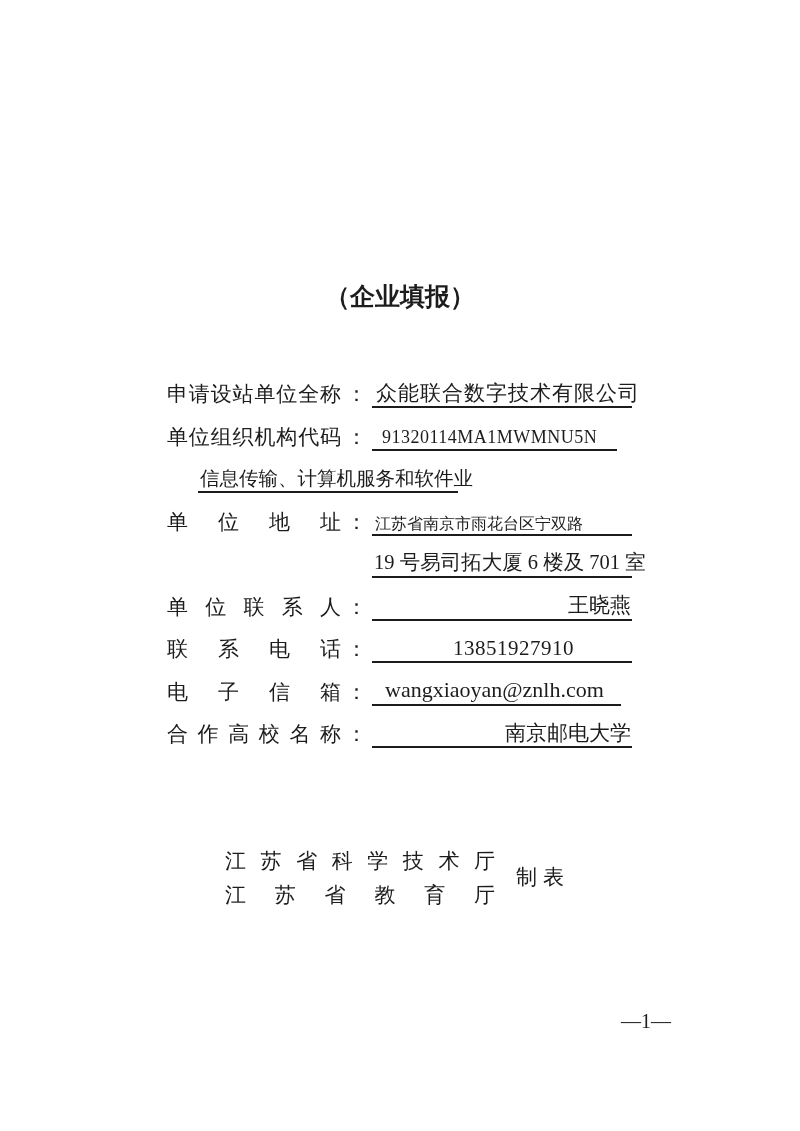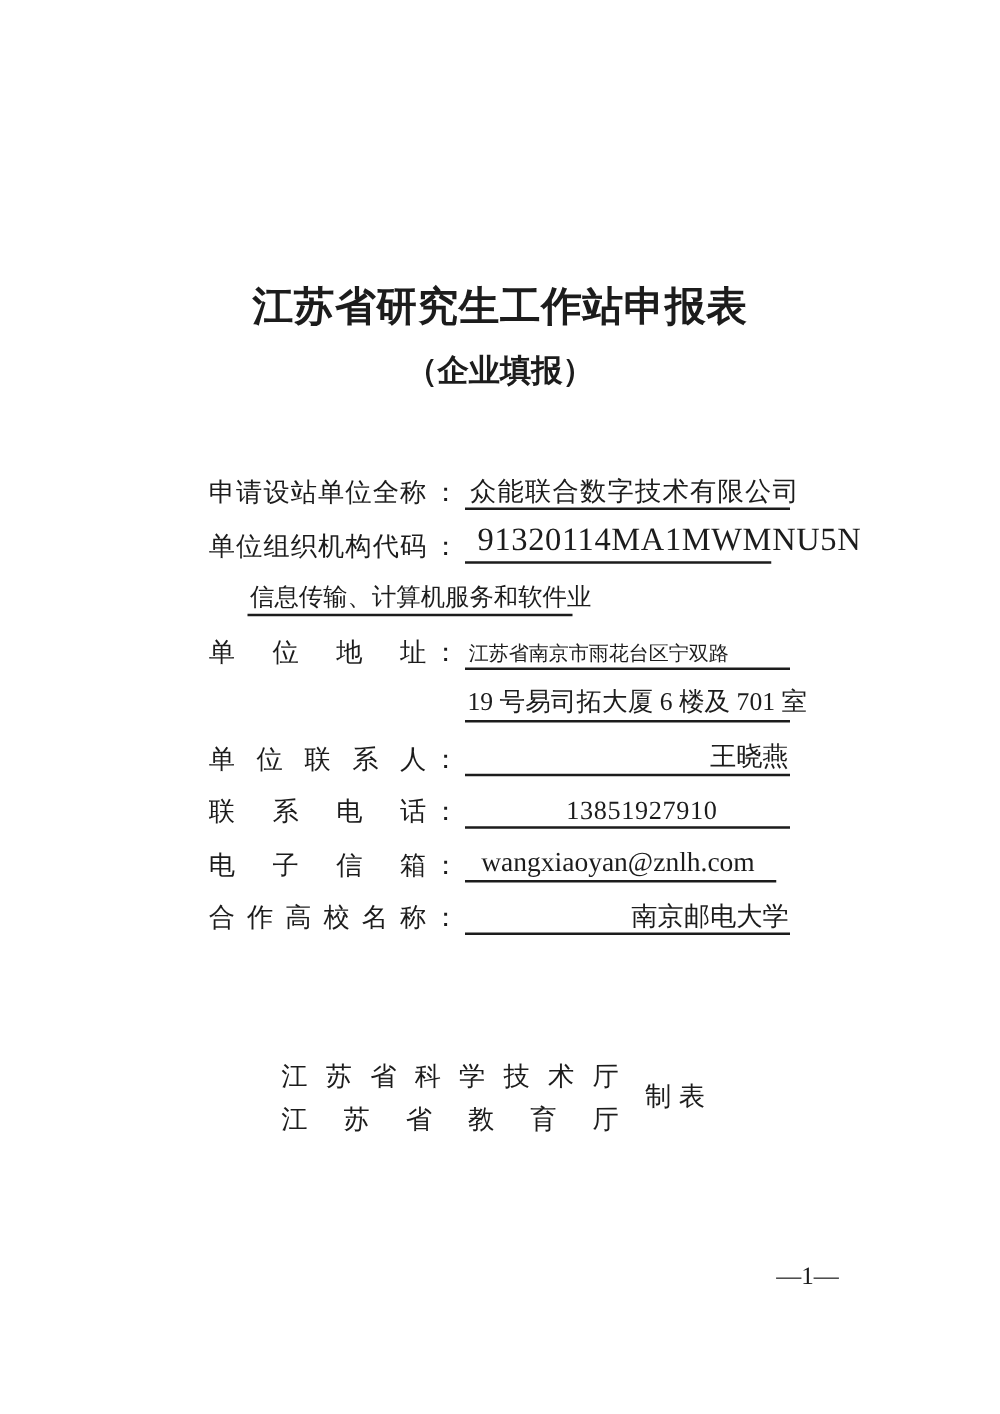--- a/index.html
+++ b/index.html
@@ -42,21 +42,21 @@
   .spacer { width: 205px; }
   .value {
     box-sizing: border-box;
     width: 260px;
     border-bottom: 2px solid #1c1c1c;
     font-size: 21px; line-height: 1.25;
     white-space: nowrap;
     padding: 0 1px;
   }
   .v-cjk     { letter-spacing: 1px; padding-left: 4px; }
-  .v-code    { font-size: 26px; letter-spacing: 0.5px; padding-left: 10px; width: 245px; }
+  .v-code    { font-size: 18px; letter-spacing: 0.5px; padding-left: 10px; width: 245px; }
   .v-industry{ font-size: 19.5px; padding-left: 2px; }
   .v-addr1   { font-size: 16px; padding-left: 3px; font-family: Liberation Serif, serif; }
   .v-addr2   { font-size: 20.5px; padding-left: 2px; }
   .v-center  { text-align: right; }
   .v-phone   { padding-left: 24px; letter-spacing: 0.5px; text-align: center; }
   .v-email   { font-size: 22px; padding-left: 13px; width: 249px; margin-top: 35px; }
 
   .footer-issuers {
     position: absolute; left: 225px; top: 844px; width: 270px;
     font-size: 21px; line-height: 34px;
@@ -73,21 +73,20 @@
   .page-number {
     position: absolute; left: 596px; top: 1010px; width: 100px;
     text-align: center; font-size: 20px; white-space: nowrap;
   }
 </style>
 </head>
 <body>
 
 <div class="page">
 
-  <div class="doc-title">江苏省研究生工作站申报表</div>
   <div class="doc-subtitle">（企业填报）</div>
 
   <div class="form">
 
     <div class="row">
       <div class="label">申请设站单位全称</div>
       <div class="sep">：</div>
       <div class="value v-cjk">众能联合数字技术有限公司</div>
     </div>
 

